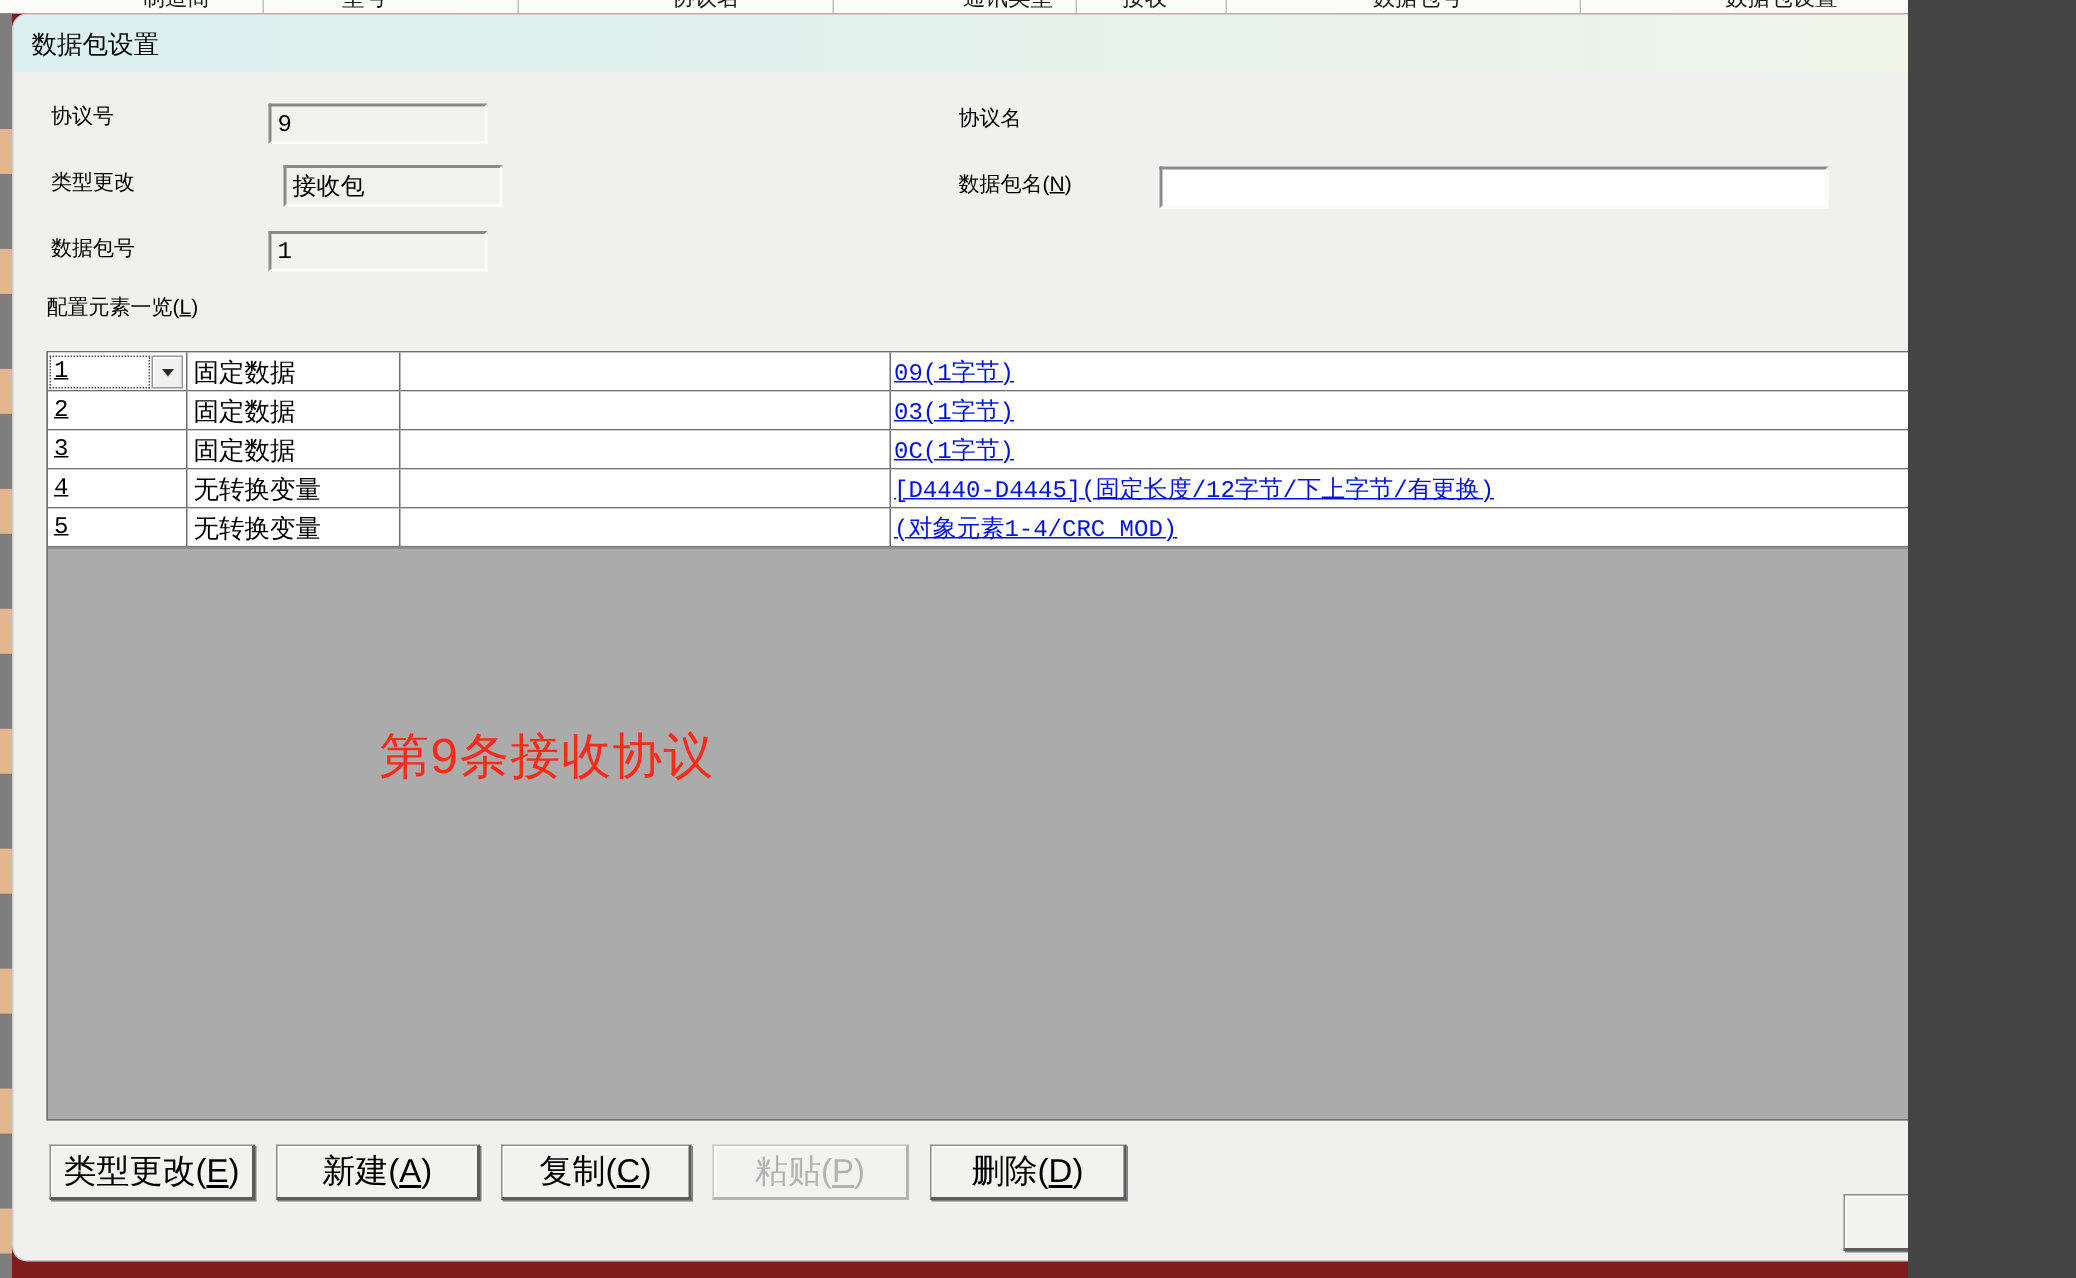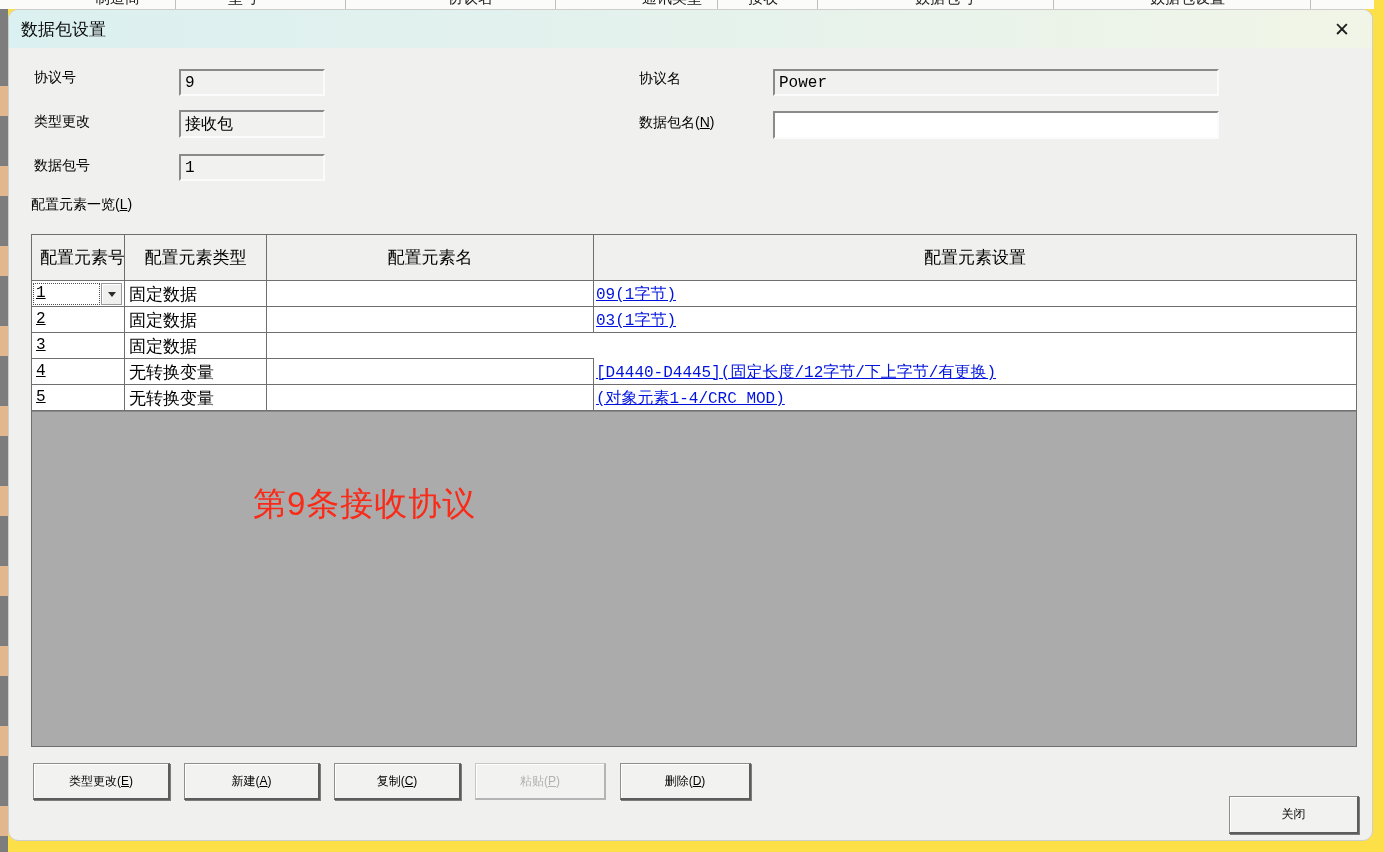--- a/index.html
+++ b/index.html
@@ -1,17 +1,17 @@
 <!DOCTYPE html>
 <html><head>
 <meta charset="utf-8">
 <style>
   html,body{margin:0;padding:0;}
   body{font-family:"Liberation Sans",sans-serif;background:#444;}
-  .screen{position:relative;width:1384px;height:852px;overflow:hidden;background:#fde047;}
+  .screen{position:relative;width:1272px;height:852px;overflow:hidden;background:#7f1d1d;}
 
   
   .bg-top-strip{position:absolute;left:0;top:0;width:1374px;height:9px;background:#fbfbfa;overflow:hidden;}
   .bg-frag{position:absolute;top:0;height:9px;overflow:hidden;}
   .bg-frag span{display:block;margin-top:-11px;font-size:15px;color:#1a1a1a;white-space:nowrap;}
   .bg-div{position:absolute;top:0;width:1px;height:9px;background:#bfbfbf;}
   .bg-left-stripe{position:absolute;left:0;top:9px;width:8px;height:843px;
     background:repeating-linear-gradient(180deg,#7d7d7d 0 50px,#e3b78d 50px 80px);
     background-position:0 27px;}
 
@@ -69,21 +69,21 @@
   
   .annotation{position:absolute;left:244px;top:472px;font-size:33px;color:#fa2a18;
     white-space:nowrap;letter-spacing:1px;}
 
   
   .btnrow{position:absolute;left:24px;top:753px;display:flex;}
   .wbtn{height:37px;box-sizing:border-box;background:#f2f2f0;
     border-top:1px solid #8e8e8e;border-left:1px solid #8e8e8e;
     border-right:2px solid #5c5c5c;border-bottom:2px solid #5c5c5c;
     box-shadow:inset 1px 1px 0 #ffffff,1px 1px 0 #7d7d7d;
-    font-size:12px;color:#000;display:flex;align-items:center;justify-content:center;
+    font-size:22px;color:#000;display:flex;align-items:center;justify-content:center;
     font-family:"Liberation Sans",sans-serif;white-space:nowrap;}
   .btnrow .wbtn{margin-right:14px;}
   .w137{width:137px;}.w136{width:136px;}.w127{width:127px;}.w131{width:131px;}
   .wbtn.disabled{color:#b2b2b2;border:1px solid #c6c6c6;border-right:2px solid #b4b4b4;
     border-bottom:2px solid #b4b4b4;box-shadow:inset 1px 1px 0 #ffffff;}
   .close-btn{position:absolute;left:1220px;top:786px;width:130px;height:38px;font-family:Liberation Serif, serif;}
 </style>
 </head>
 <body>
 
@@ -127,48 +127,37 @@
       <span class="title-text">数据包设置</span>
       <span class="close-x">✕</span>
     </div>
 
     <span class="lbl" style="left:25px;top:59px">协议号</span>
     <div class="sunken" style="left:170px;top:59px;width:146px;height:27px">
       <span>9</span>
     </div>
 
     <span class="lbl" style="left:25px;top:103px">类型更改</span>
-    <div class="sunken" style="left:170px;top:100px;width:146px;height:28px">
+    <div class="sunken" style="left:180px;top:100px;width:146px;height:28px">
       <span>接收包</span>
     </div>
 
     <span class="lbl" style="left:25px;top:147px">数据包号</span>
     <div class="sunken" style="left:170px;top:144px;width:146px;height:27px">
       <span>1</span>
     </div>
 
     <span class="lbl" style="left:630px;top:60px">协议名</span>
-    <div class="sunken" style="left:764px;top:59px;width:446px;height:27px">
-      <span>Power</span>
-    </div>
 
     <span class="lbl" style="left:630px;top:104px"><span>数据包名(</span><span class="mn">N</span><span>)</span></span>
     <input class="sunken white" style="left: 764px; top: 101px; width: 446px; height: 28px;" type="text" value="">
 
     <span class="lbl" style="left:22px;top:186px"><span>配置元素一览(</span><span class="mn">L</span><span>)</span></span>
 
     <div class="listbox">
-      <div class="grid-head">
-        <div class="cell hcell hcell-no c0">
-            <span>配置元素号</span>
-          </div>
-        <div class="cell hcell c1">配置元素类型</div>
-        <div class="cell hcell c2">配置元素名</div>
-        <div class="cell hcell c3">配置元素设置</div>
-      </div>
 
       <div class="grid-row">
         <div class="cell c0">
           <div class="combo">
             <span class="combo-val">1</span>
             <span class="combo-btn">
                 <span class="combo-arrow"></span>
               </span>
           </div>
         </div>
@@ -181,20 +170,21 @@
         <div class="cell numcell c0">2</div>
         <div class="cell typecell c1">固定数据</div>
         <div class="cell c2"></div>
         <div class="cell setcell c3"><a>03(1字节)</a></div>
       </div>
 
       <div class="grid-row">
         <div class="cell numcell c0">3</div>
         <div class="cell typecell c1">固定数据</div>
         <div class="cell c2"></div>
+        <div class="cell setcell c3"><a>0C(1字节)</a></div>
       </div>
 
       <div class="grid-row">
         <div class="cell numcell c0">4</div>
         <div class="cell typecell c1">无转换变量</div>
         <div class="cell c2"></div>
         <div class="cell setcell c3"><a>[D4440-D4445](固定长度/12字节/下上字节/有更换)</a></div>
       </div>
 
       <div class="grid-row">

